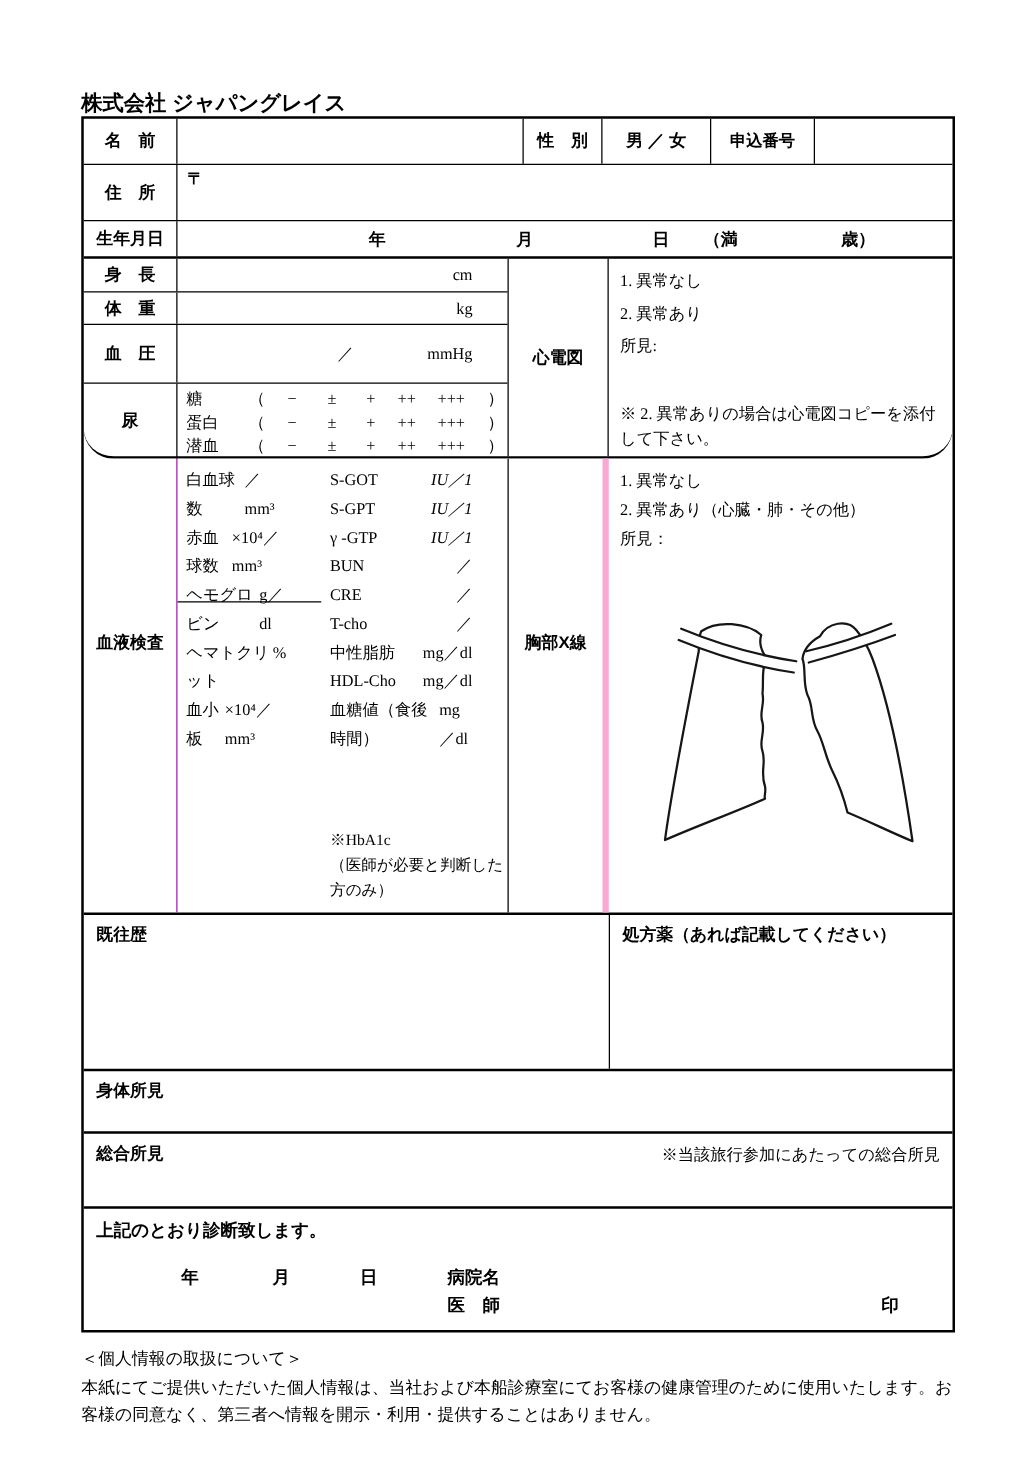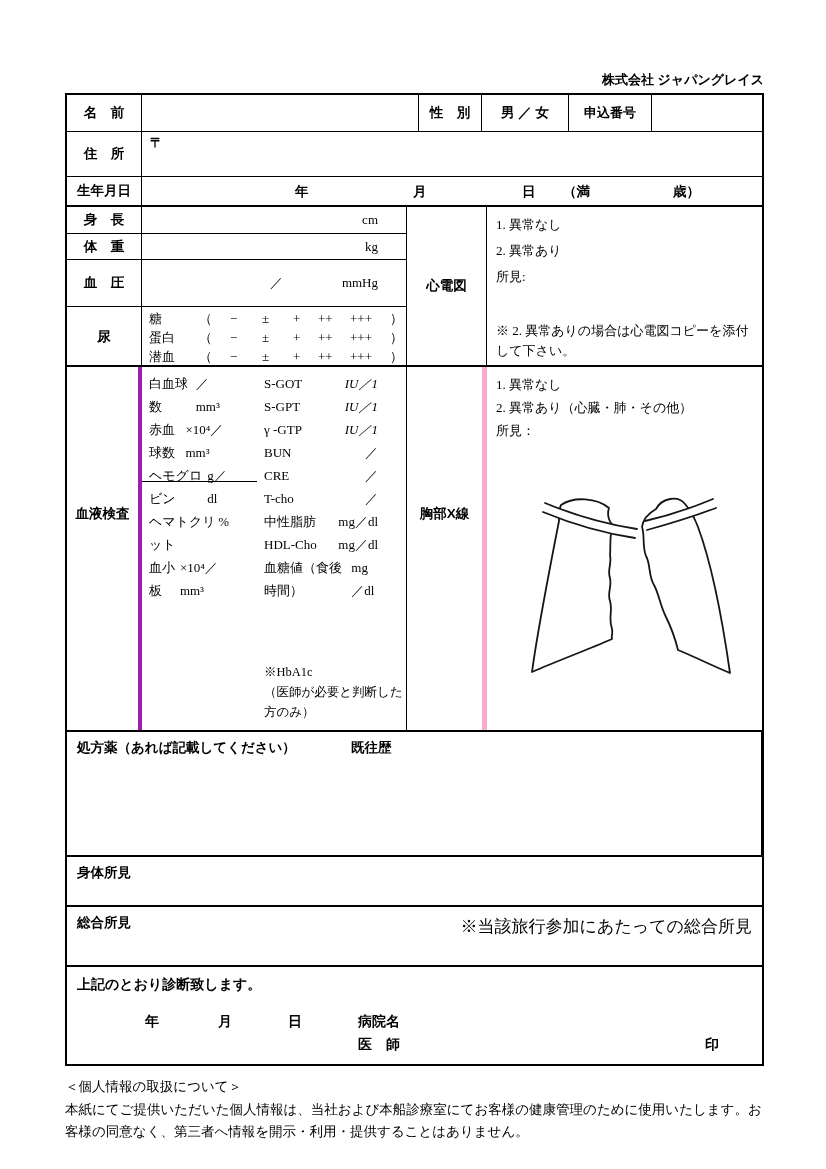--- a/index.html
+++ b/index.html
@@ -1,22 +1,22 @@
 <!DOCTYPE html>
 <html lang="ja"><head>
 <meta charset="utf-8">
 <style>
   html,body{margin:0;padding:0;background:#fff;}
   .page{position:relative;width:826px;height:1169px;background:#fff;color:#000;
         font-family:"Liberation Sans",sans-serif;box-sizing:border-box;overflow:hidden;}
   .page *{box-sizing:border-box;}
   .title{position:absolute;top:30px;left:0;width:100%;text-align:center;
          font-size:21px;font-weight:bold;letter-spacing:4px;}
-  .company{position:absolute;top:71px;left:65px;width:699px;text-align:right;
-           font-size:13px;font-weight:bold;}
+  .company{position:absolute;top:71px;left:65px;width:699px;text-align:left;
+           font-size:17px;font-weight:bold;}
   .formtable{position:absolute;top:93px;left:65px;width:699px;height:973px;
              border:2.5px solid #000;display:flex;flex-direction:column;}
   .row{display:flex;flex-direction:row;width:100%;}
   .bb1{border-bottom:1px solid #000;}
   .bb2{border-bottom:2px solid #000;}
   .br1{border-right:1px solid #000;}
   .lbl{display:flex;align-items:center;justify-content:center;
        font-size:13.5px;font-weight:bold;}
   .w-label{width:75px;flex:0 0 75px;}
   .cell{position:relative;}
@@ -28,42 +28,42 @@
   .c-sexval{width:87px;flex:0 0 87px;}
   .c-appno{width:83px;flex:0 0 83px;font-size:13px;}
   
   .r2{height:45px;flex:0 0 45px;}
   .postal{position:absolute;top:2px;left:8px;font-size:13px;font-weight:bold;}
   
   .r3{height:30px;flex:0 0 30px;}
   .birth-content{position:relative;font-size:13.5px;font-weight:bold;}
   .birth-content span{position:absolute;top:6px;}
   
-  .vitals{height:160px;flex:0 0 160px;}
+  .vitals{height:160px;flex:0 0 160px;border-radius:24px;}
   .v-left{width:340px;flex:0 0 340px;display:flex;flex-direction:column;border-right:1px solid #000;}
   .v-row{display:flex;width:100%;}
   .vh1{height:27px;flex:0 0 27px;}
   .vh2{height:26px;flex:0 0 26px;}
   .vh3{height:47px;flex:0 0 47px;}
   .vh4{height:60px;flex:0 0 60px;}
   .unit-right{position:absolute;right:28px;top:50%;transform:translateY(-50%);
               font-size:13px;font-family:"Liberation Serif","DejaVu Serif",serif;}
   .bp-slash{position:absolute;left:128px;top:50%;transform:translateY(-50%);
             font-size:13px;font-family:"Liberation Serif","DejaVu Serif",serif;}
   .urine-grid{padding:2px 0 0 7px;font-size:13px;line-height:19px;
               font-family:"Liberation Serif","DejaVu Serif",serif;}
   .urine-line{display:grid;grid-template-columns:50px 31px 32px 31px 25px 32px 40px 20px;}
   .ecg-lbl{width:80px;flex:0 0 80px;border-right:1px solid #000;font-size:13.5px;}
   .ecg-content{flex:1 1 auto;position:relative;font-size:13px;line-height:26px;
                padding:5px 8px 0 9px;font-family:"Liberation Serif","DejaVu Serif",serif;}
   .ecg-note{position:absolute;left:9px;right:3px;bottom:5px;line-height:19.5px;}
   
   .bloodblk{height:365px;flex:0 0 365px;}
   .b-left{width:340px;flex:0 0 340px;display:flex;flex-direction:row;}
-  .b-label-col{width:75px;flex:0 0 75px;border-right:4px solid #a21caf;position:relative;}
+  .b-label-col{width:75px;flex:0 0 75px;border-right:1px solid #a21caf;position:relative;}
   .b-label{position:absolute;top:138px;width:100%;text-align:center;
            font-size:13.5px;font-weight:bold;}
   .b-content{flex:1 1 auto;display:flex;border-right:1px solid #000;}
   .b-group1{height:115px;flex:0 0 115px;border-bottom:1px solid #000;padding-top:5px;}
   .b-group2{flex:1 1 auto;padding-top:5px;position:relative;}
   .b-row{display:flex;justify-content:space-between;padding:0 28px 0 7px;
          font-size:13px;line-height:23px;font-family:"Liberation Serif","DejaVu Serif",serif;}
   .b-row .it{font-style:italic;}
   .b-notes{position:absolute;left:7px;bottom:8px;font-size:12.5px;line-height:20px;
            font-family:"Liberation Serif","DejaVu Serif",serif;}
@@ -73,21 +73,21 @@
   .xray-content{flex:1 1 auto;position:relative;font-size:13px;line-height:23px;
                 padding:6px 6px 0 9px;font-family:"Liberation Serif","DejaVu Serif",serif;}
   .lungs{position:absolute;left:12px;top:110px;}
   
   .hist{height:125px;flex:0 0 125px;}
   .hist-left{width:421px;flex:0 0 421px;border-right:1px solid #000;}
   .blk-label{padding:7px 0 0 10px;font-size:13.5px;font-weight:bold;}
   
   .phys{height:50px;flex:0 0 50px;}
   .overall{height:60px;flex:0 0 60px;position:relative;}
-  .overall-note{position:absolute;top:8px;right:10px;font-size:17px;font-weight:normal;}
+  .overall-note{position:absolute;top:8px;right:10px;font-size:13px;font-weight:normal;}
   
   .sign{flex:1 1 auto;position:relative;font-size:14px;font-weight:bold;}
   .sign span{position:absolute;}
   .privacy{position:absolute;top:1076px;left:65px;width:702px;font-size:13.5px;
            line-height:22.5px;font-family:"Liberation Serif","DejaVu Serif",serif;}
 </style>
 </head>
 <body>
 
 <div class="page">
@@ -304,25 +304,25 @@
           <path d="M 146,44 C 168,39 190,32 214,22 L 217,31 C 193,40 170,47 148,53 Z" fill="#ffffff" stroke="none"></path>
           <g fill="none" stroke="#161616" stroke-width="1.8" stroke-linecap="round">
             <path d="M 146,44 C 168,39 190,32 214,22"></path>
             <path d="M 148,53 C 170,47 193,40 217,31"></path>
           </g>
         </svg>
       </div>
     </div>
 
     <div class="row hist bb2">
+      <div class="cell hist-left">
+        <div class="blk-label">既往歴</div>
+      </div>
       <div class="cell fill">
         <div class="blk-label">処方薬（あれば記載してください）</div>
-      </div>
-      <div class="cell hist-left">
-        <div class="blk-label">既往歴</div>
       </div>
     </div>
 
     <div class="row phys bb2">
       <div class="cell fill">
         <div class="blk-label">身体所見</div>
       </div>
     </div>
 
     <div class="row overall bb2">

